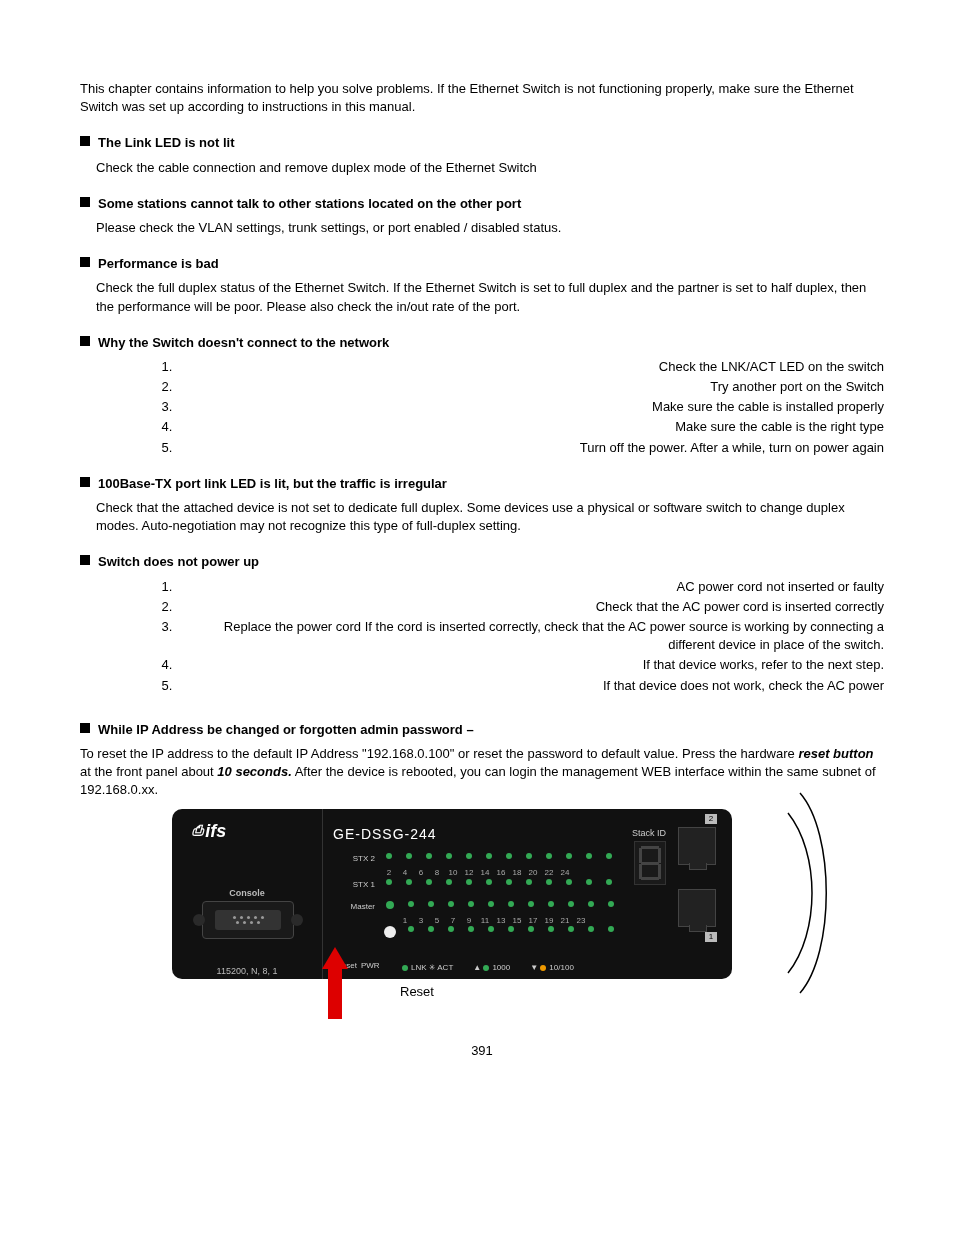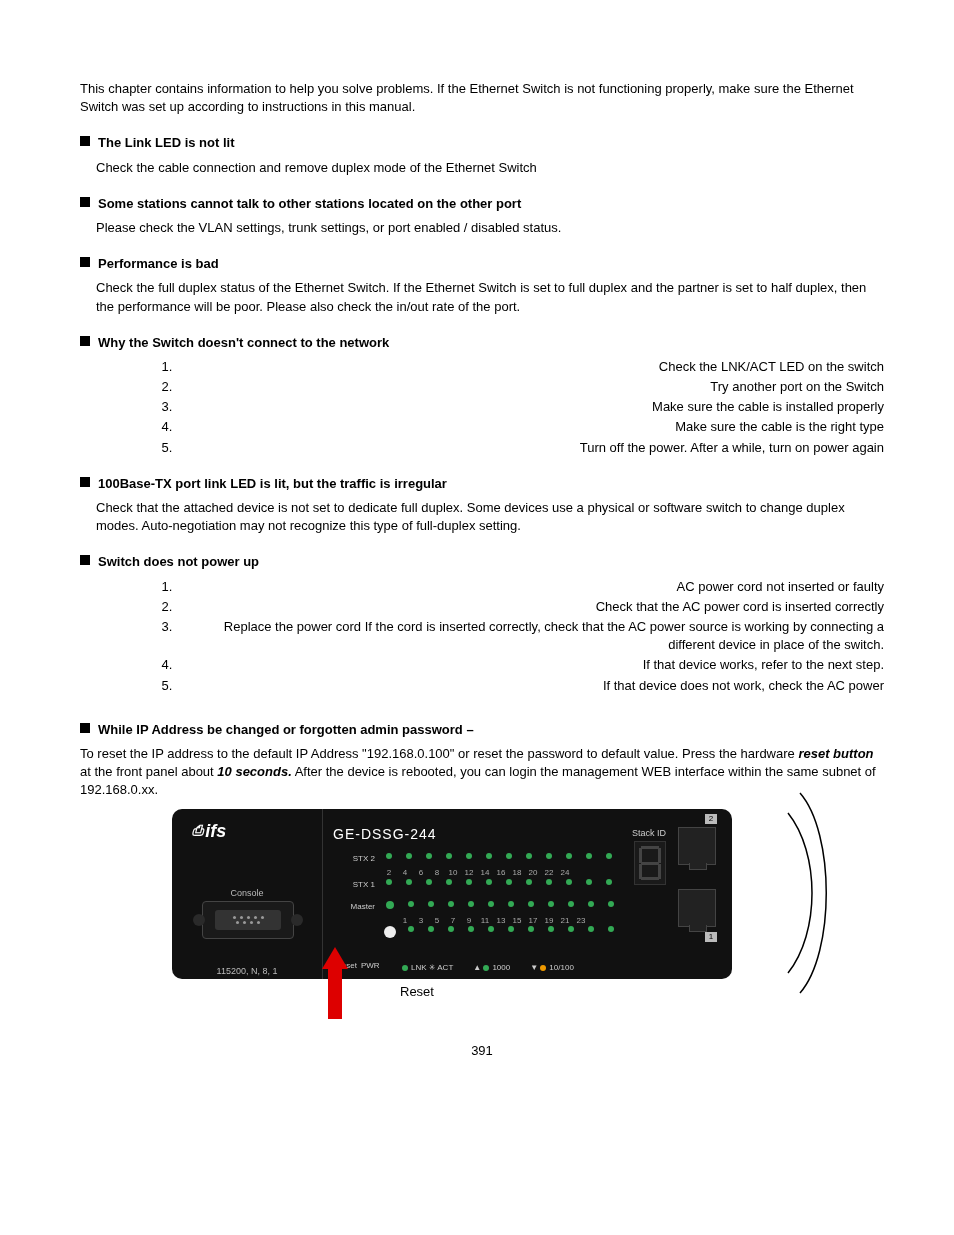--- a/index.html
+++ b/index.html
@@ -52,21 +52,21 @@
     color:#fff;
     font-size:9px;
     overflow:hidden;
   }
   .d-left {
     position:absolute; left:0; top:0; width:150px; height:100%;
     border-right:1px solid #333;
   }
   .logo { position:absolute; left:20px; top:10px; font-size:18px; font-weight:bold; font-style:italic; }
   .logo-icon { font-size:14px; vertical-align:2px; margin-right:2px; }
-  .console-label { position:absolute; left:0; width:150px; top:78px; text-align:center; font-size:9px; color:#bbb; }
+  .console-label { position:absolute; left:0; width:150px; top:78px; text-align:center; font-size:9px; color:#bbb;font-weight:bold; }
   .console-port {
     position:absolute; left:30px; top:92px; width:90px; height:36px;
     background:#1a1a1a; border:1px solid #444; border-radius:4px;
   }
   .console-port:before,
   .console-port:after {
     content:""; position:absolute; width:12px; height:12px; border-radius:50%;
     background:#2a2a2a; top:12px;
   }
   .console-port:before { left:-10px; }

